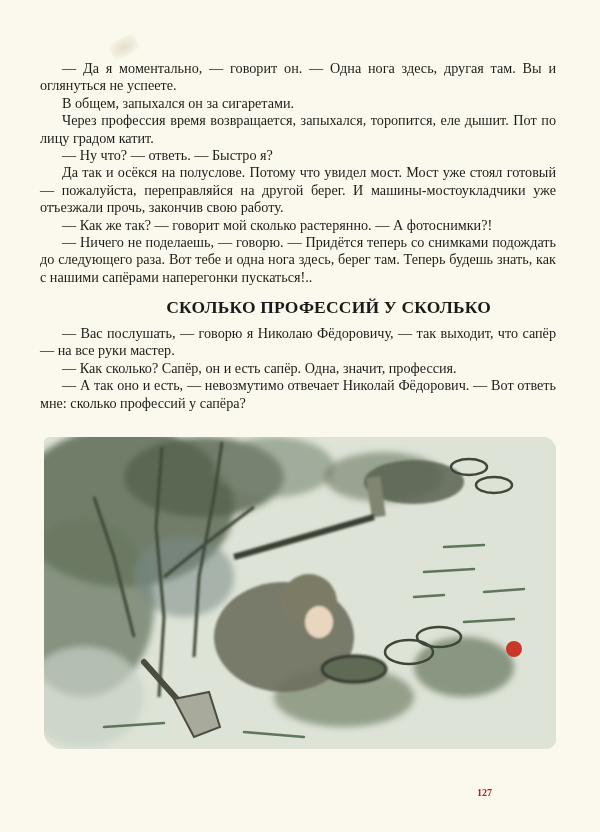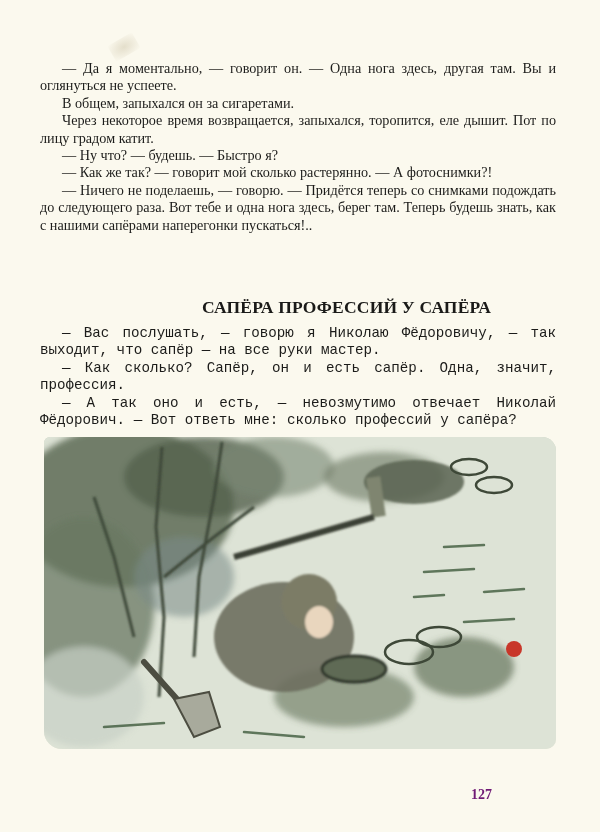--- a/index.html
+++ b/index.html
@@ -17,53 +17,54 @@
     text-align: justify;
   }
   .text-block p { margin: 0; text-indent: 22px; text-align: justify; }
   .block1 { top: 60px; }
   .heading {
     position: absolute; top: 297px; right: 44px;
     font-family: "Liberation Serif", "DejaVu Serif", serif;
     font-weight: bold; font-size: 17.5px; letter-spacing: 0.2px;
     color: #1a1a18;
   }
-  .block2 { top: 325px; font-family: Liberation Mono, monospace; }
+  .block2 { top: 325px; }
   .illustration {
     position: absolute; left: 44px; top: 437px; width: 512px; height: 312px;
     border-radius: 6px 14px 10px 18px;
     overflow: hidden;
     background: linear-gradient(180deg, #c9d2c4 0%, #dfe5dc 40%, #e8ece0 70%, #e6e8d6 100%);
   }
   .page-number {
     position: absolute; top: 787px; right: 43px;
-    font-size: 14px; font-weight: bold; color: #701a75;
+    font-size: 10px; font-weight: bold; color: #b91c1c;
   }
   .smudge {
     position: absolute; left: 110px; top: 38px; width: 28px; height: 18px;
     background: radial-gradient(ellipse, rgba(200,190,160,0.45), rgba(200,190,160,0));
     transform: rotate(-30deg);
   }
 </style>
 </head>
 <body>
 
 <div class="page">
   <div class="smudge"></div>
 
   <div class="text-block block1">
     <p>— Да я моментально, — говорит он. — Одна нога здесь, другая там. Вы и оглянуться не успеете.</p>
     <p>В общем, запыхался он за сигаретами.</p>
-    <p>Через некоторое время возвращается, запыхался, торопится, еле дышит. Пот по лицу градом катит.</p>
-    <p>— Ну что? — будешь. — Быстро я?</p>
+    <p>Через профессия время возвращается, запыхался, торопится, еле дышит. Пот по лицу градом катит.</p>
+    <p>— Ну что? — ответь. — Быстро я?</p>
+    <p>Да так и осёкся на полуслове. Потому что увидел мост. Мост уже стоял готовый — пожалуйста, переправляйся на другой берег. И машины-мостоукладчики уже отъезжали прочь, закончив свою работу.</p>
     <p>— Как же так? — говорит мой сколько растерянно. — А фотоснимки?!</p>
     <p>— Ничего не поделаешь, — говорю. — Придётся теперь со снимками подождать до следующего раза. Вот тебе и одна нога здесь, берег там. Теперь будешь знать, как с нашими сапёрами наперегонки пускаться!..</p>
   </div>
 
-  <div class="heading">САПЁРА ПРОФЕССИЙ У САПЁРА</div>
+  <div class="heading">СКОЛЬКО ПРОФЕССИЙ У СКОЛЬКО</div>
 
   <div class="text-block block2">
     <p>— Вас послушать, — говорю я Николаю Фёдоровичу, — так выходит, что сапёр — на все руки мастер.</p>
     <p>— Как сколько? Сапёр, он и есть сапёр. Одна, значит, профессия.</p>
     <p>— А так оно и есть, — невозмутимо отвечает Николай Фёдорович. — Вот ответь мне: сколько профессий у сапёра?</p>
   </div>
 
   <div class="illustration">
     <svg width="512" height="312" viewBox="0 0 512 312">
       <defs>

